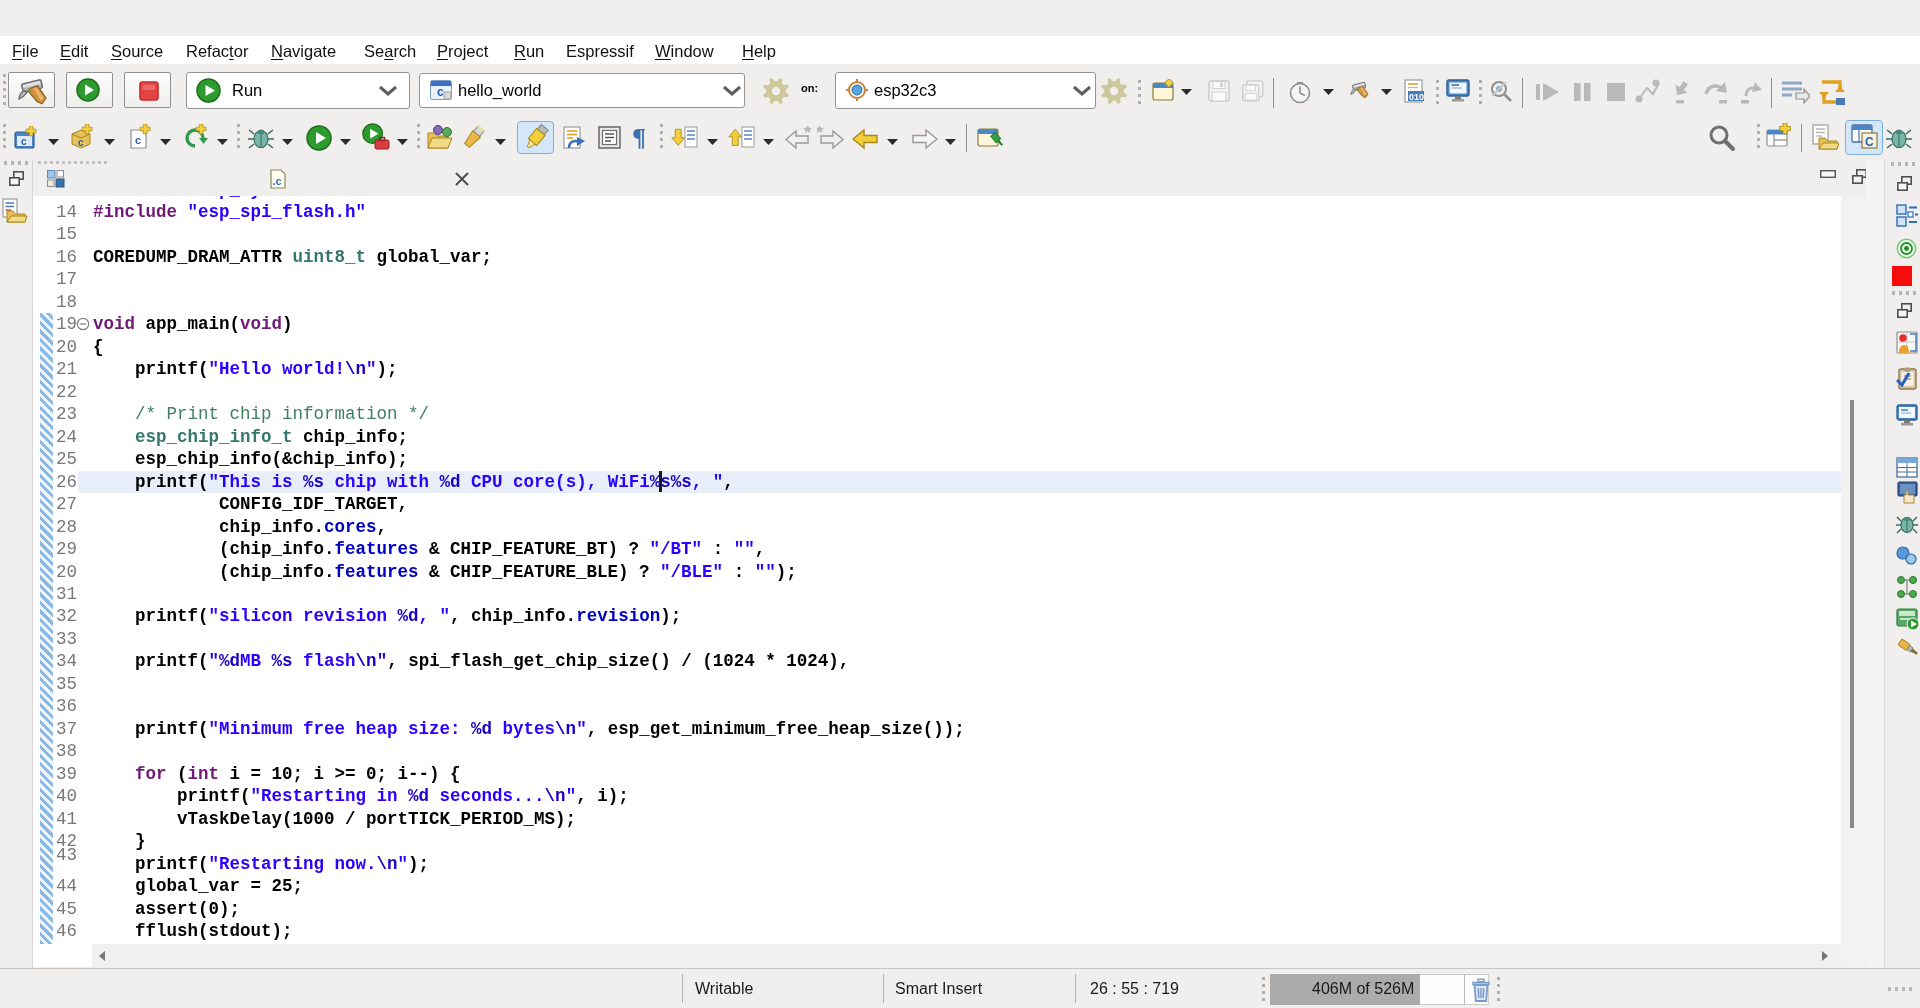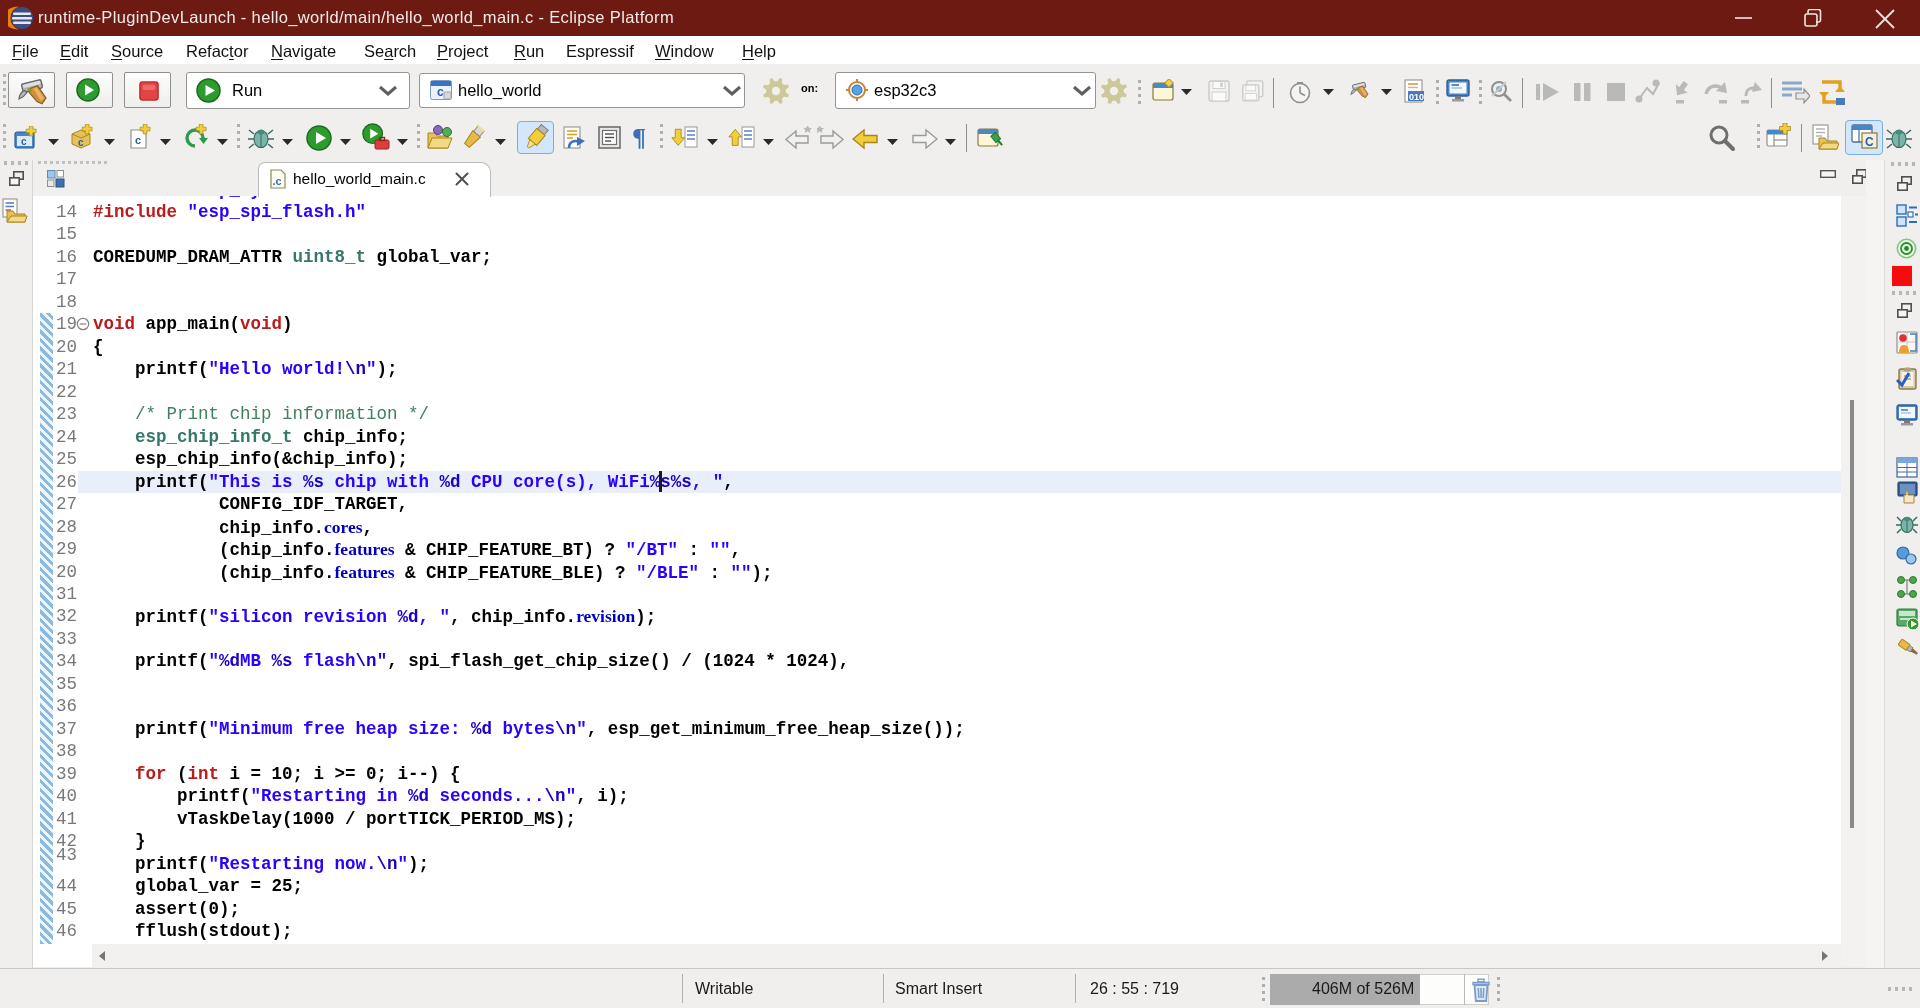--- a/index.html
+++ b/index.html
@@ -31,25 +31,25 @@
   #tab2 { position:absolute; z-index:2; left:225px; top:2px; width:233px; height:35px; background:#ffffff; border:1px solid #bdbbb9; border-bottom:none; border-radius:7px 10px 0 0; }
   #tab2 .t { position:absolute; left:34px; top:7px; font-size:15.5px; color:#000; }
 
   
   #editor { position:absolute; left:33px; top:196px; width:1808px; height:748px; background:#ffffff; overflow:hidden; }
   #rangeband { position:absolute; left:7px; top:117px; width:13px; height:631px;
      background-image:repeating-linear-gradient(45deg,#8ab9e4 0 3px,#eef5fc 3px 6px); }
   #curline { position:absolute; left:45px; top:274.6px; width:1763px; height:22.5px; background:#e8eefa; }
   .ln { position:absolute; width:44px; text-align:right; font-family:"Liberation Mono",monospace; font-size:17.5px; line-height:22.47px; color:#787878; }
   .cl { position:absolute; left:60px; white-space:pre; font-family:"Liberation Mono",monospace; font-size:17.5px; line-height:22.47px; font-weight:bold; color:#000; }
-  .cl i { font-style:normal; color:#b91c1c; }           
+  .cl i { font-style:normal; color:#701a75; }           
   .cl s { text-decoration:none; color:#2a00ff; }        
   .cl b { font-weight:bold; color:#1d00c4; }            
   .cl em { font-style:normal; font-weight:normal; color:#3f7f5f; } 
-  .cl tt { font-family:Liberation Serif, serif; color:#0000c0;text-align:center; }        
+  .cl tt { font-family:Liberation Mono, monospace; color:#0000c0;text-align:center; }        
   .cl dfn { font-style:normal; color:#35786b; }         
   #cursor { position:absolute; left:626px; top:275px; width:3px; height:21px; background:#1a1a1a; }
 
   
   #lefttrim { position:absolute; left:0; top:160px; width:33px; height:808px; background:#f0efed; border-right:1px solid #d8d6d4; }
   #vscroll { position:absolute; left:1841px; top:196px; width:25px; height:771px; background:#f3f2f1; }
   #vthumb { position:absolute; left:9px; top:204px; width:4px; height:428px; background:#8a8a8a; }
   #rstrip { position:absolute; left:1866px; top:160px; width:18px; height:808px; background:#f5f4f3; }
   #righttrim { position:absolute; left:1884px; top:160px; width:36px; height:808px; background:#f0efed; border-left:1px solid #dddbd9; }
   #hscroll { position:absolute; left:92px; top:945px; width:1749px; height:22px; background:#f1f0ef; }
@@ -57,36 +57,20 @@
 
   
   #statusbar { position:absolute; left:0; top:968px; width:1920px; height:40px; background:#f0efed; border-top:1px solid #c9c7c5; }
   .st { position:absolute; top:11px; font-size:16px; color:#1a1a1a; }
   .ssep { position:absolute; top:5px; width:1px; height:29px; background:#b2b0ae; }
 </style>
 </head>
 <body>
 <div id="page">
 
-  <div id="titlebar">
-    <svg class="abs" style="left:8px;top:5px" width="26" height="26" viewBox="0 0 26 26">
-      <path d="M11 1.5 A 12 12 0 0 0 11 24.5 A 13 9.5 0 0 1 11 1.5 Z" fill="#e8820c"></path>
-      <circle cx="14" cy="13" r="11" fill="#3b4d83"></circle>
-      <rect x="5" y="7.5" width="18" height="2.6" fill="#e8e8f0" rx="1.3"></rect>
-      <rect x="4" y="12" width="20" height="2.6" fill="#e8e8f0" rx="1.3"></rect>
-      <rect x="5" y="16.5" width="18" height="2.6" fill="#e8e8f0" rx="1.3"></rect>
-    </svg>
-    <div id="titletext">runtime-PluginDevLaunch - hello_world/main/hello_world_main.c - Eclipse Platform</div>
-    <svg class="abs" style="left:1728px;top:9px" width="180" height="20" viewBox="0 0 180 20">
-      <line x1="7" y1="9" x2="24" y2="9" stroke="#f0e4e2" stroke-width="1.6"></line>
-      <rect x="77" y="5" width="12" height="12" rx="2" fill="none" stroke="#f0e4e2" stroke-width="1.6"></rect>
-      <path d="M80 5 v-2.5 a2 2 0 0 1 2 -2 h8.5 a2 2 0 0 1 2 2 v8.5 a2 2 0 0 1 -2 2 h-2.5" fill="none" stroke="#f0e4e2" stroke-width="1.6"></path>
-      <path d="M148 1 L166 19 M166 1 L148 19" stroke="#f0e4e2" stroke-width="1.8"></path>
-    </svg>
-  </div>
 
   <div id="menubar">
     <span class="mi" style="left:12px"><u>F</u>ile</span>
     <span class="mi" style="left:60px"><u>E</u>dit</span>
     <span class="mi" style="left:111px"><u>S</u>ource</span>
     <span class="mi" style="left:186px">Refac<u>t</u>or</span>
     <span class="mi" style="left:271px"><u>N</u>avigate</span>
     <span class="mi" style="left:364px">Se<u>a</u>rch</span>
     <span class="mi" style="left:437px"><u>P</u>roject</span>
     <span class="mi" style="left:514px"><u>R</u>un</span>
@@ -474,23 +458,20 @@
         <line x1="13" y1="6" x2="13" y2="22" stroke="#3a6b60" stroke-width="1"></line>
         <path d="M6 9 L1 5 M6 14 L0 14 M6 19 L1 23 M20 9 L25 5 M20 14 L26 14 M20 19 L25 23" stroke="#3a6b60" stroke-width="1.6"></path>
         <ellipse cx="13" cy="7" rx="3.5" ry="2.5" fill="#4a8a7a"></ellipse>
       </svg>
   </div>
 
   <div id="tabrow">
     <div id="tabline"></div>
     <div id="tab1">
         <span class="t">SDK Configuration</span>
-      </div>
-    <div id="tab2">
-        <span class="t">hello_world_main.c</span>
       </div>
     <div class="abs" style="left:5px;top:1px;width:70px;height:3px;background-image:repeating-linear-gradient(90deg,#c2c0bc 0 3px,transparent 3px 6px)"></div>
     <svg class="abs" style="left:14px;top:10px" width="18" height="18" viewBox="0 0 18 18">
         <rect x="0.5" y="0.5" width="7.5" height="7.5" fill="#9ec6e8" stroke="#5a8ab8" stroke-width="1"></rect>
         <rect x="10" y="0.5" width="6.5" height="6.5" fill="#ffffff" stroke="#8f8f8f" stroke-width="1"></rect>
         <rect x="0.5" y="10" width="6.5" height="6.5" fill="#e8e8e6" stroke="#8f8f8f" stroke-width="1"></rect>
         <rect x="9" y="9" width="8" height="8" fill="#3a72b0" stroke="#2a527e" stroke-width="1"></rect>
       </svg>
     <svg class="abs" style="left:237px;top:9px;z-index:3" width="16" height="20" viewBox="0 0 16 20">
         <path d="M1 1 L11 1 L15 5 L15 19 L1 19 Z" fill="#fdfdf2" stroke="#8a8a5a" stroke-width="1.2"></path>

